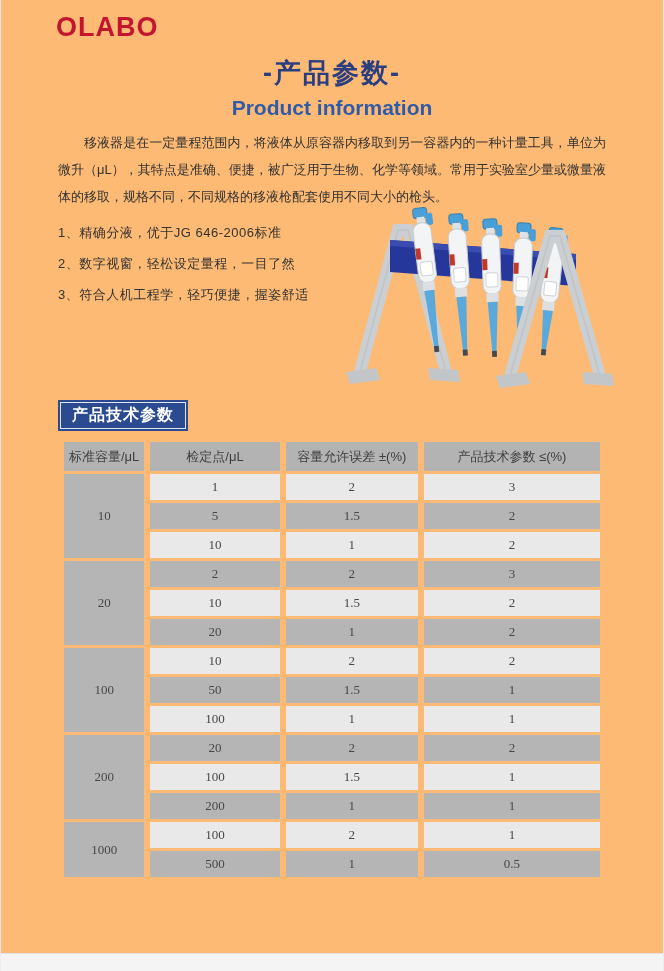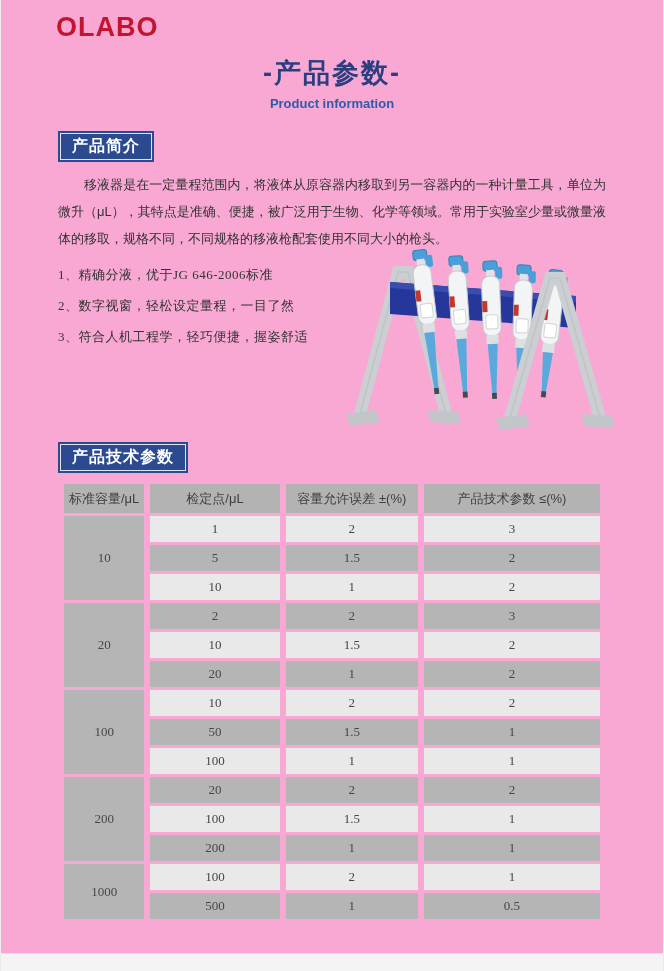--- a/index.html
+++ b/index.html
@@ -1,53 +1,53 @@
 <!DOCTYPE html>
 <html><head>
 <meta charset="utf-8">
 <style>
   html,body{margin:0;padding:0;background:#fafafa;}
   .page{
-    width:664px;height:971px;margin:0 auto;background:#f9a8d4;
+    width:664px;height:971px;margin:0 auto;background:#fdba74;
     border-left:1px solid #ececec;border-right:1px solid #ececec;
     position:relative;overflow:hidden;
     font-family:"Liberation Sans","DejaVu Sans",sans-serif;
     box-sizing:border-box;
   }
   .logo{
     margin:12px 0 0 55px;font-size:27px;font-weight:800;
     color:#c3152f;letter-spacing:1px;
   }
   .title-block{text-align:center;margin-top:12px;}
   .main-title{
     font-size:27px;font-weight:800;color:#2b3e80;letter-spacing:2px;
   }
   .sub-title{
-    font-size:13px;font-weight:700;color:#2f5ba8;margin-top:5px;
+    font-size:21px;font-weight:700;color:#2f5ba8;margin-top:5px;
   }
   .content{padding:0 57px;}
   .banner{
     display:inline-block;position:relative;
     background:#2b4a8f;color:#ffffff;
     font-size:16px;font-weight:700;letter-spacing:1px;
     padding:5px 14px;
   }
   .banner::after{
     content:'';position:absolute;inset:2px;
     border:1px solid rgba(255,255,255,.85);pointer-events:none;
   }
   .intro-banner{margin-top:20px;}
   .intro-text{
     margin-top:9px;font-size:13px;line-height:27px;color:#333333;
     text-align:justify;text-indent:2em;
   }
   .features-banner{margin-top:12px;}
   .features-wrap{position:relative;min-height:176px;}
   .features-list{
-    list-style:none;margin:10px 0 0 0;padding:0;width:300px;font-family:Liberation Serif, serif;
+    list-style:none;margin:10px 0 0 0;padding:0;width:300px;
   }
   .features-list li{
     font-size:13px;color:#333333;line-height:17px;margin-top:14px;
     letter-spacing:.5px;
   }
   .product-image{
     position:absolute;right:-22px;top:-20px;width:300px;height:185px;
   }
   .specs-banner{}
   table.spec-table{
@@ -78,21 +78,20 @@
 
   <div class="logo">OLABO</div>
 
   <div class="title-block">
     <div class="main-title">-产品参数-</div>
     <div class="sub-title">Product information</div>
   </div>
 
   <div class="content">
 
-    <div class="banner intro-banner">产品简介</div>
     <p class="intro-text">移液器是在一定量程范围内，将液体从原容器内移取到另一容器内的一种计量工具，单位为微升（μL），其特点是准确、便捷，被广泛用于生物、化学等领域。常用于实验室少量或微量液体的移取，规格不同，不同规格的移液枪配套使用不同大小的枪头。</p>
 
     <div class="features-wrap">
       <ul class="features-list">
         <li>1、精确分液，优于JG 646-2006标准</li>
         <li>2、数字视窗，轻松设定量程，一目了然</li>
         <li>3、符合人机工程学，轻巧便捷，握姿舒适</li>
       </ul>
 
       <svg class="product-image" viewBox="0 0 300 185" xmlns="http://www.w3.org/2000/svg">

